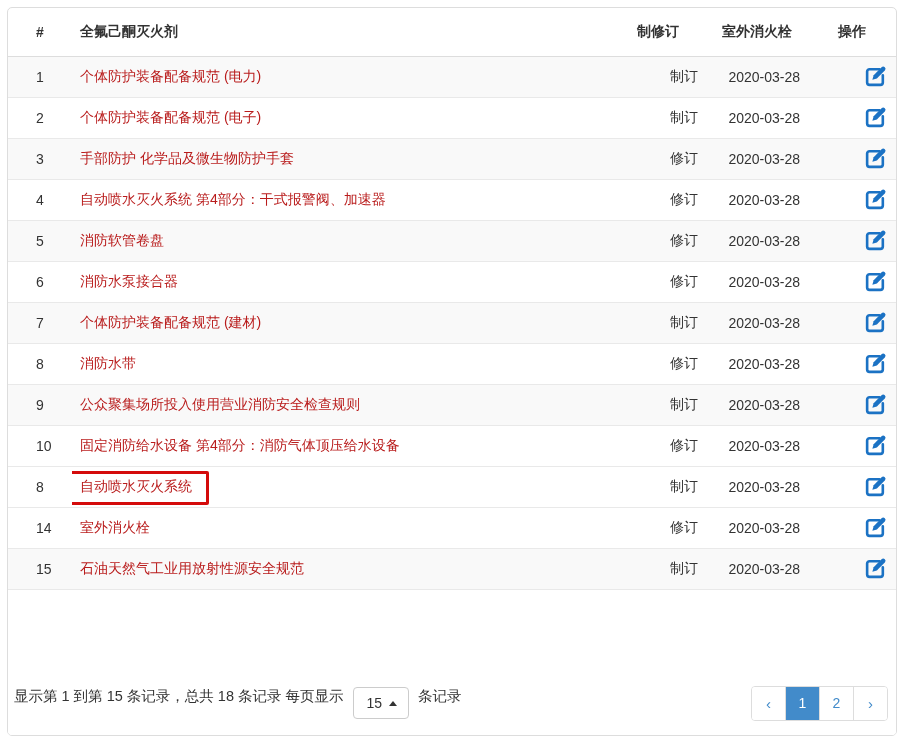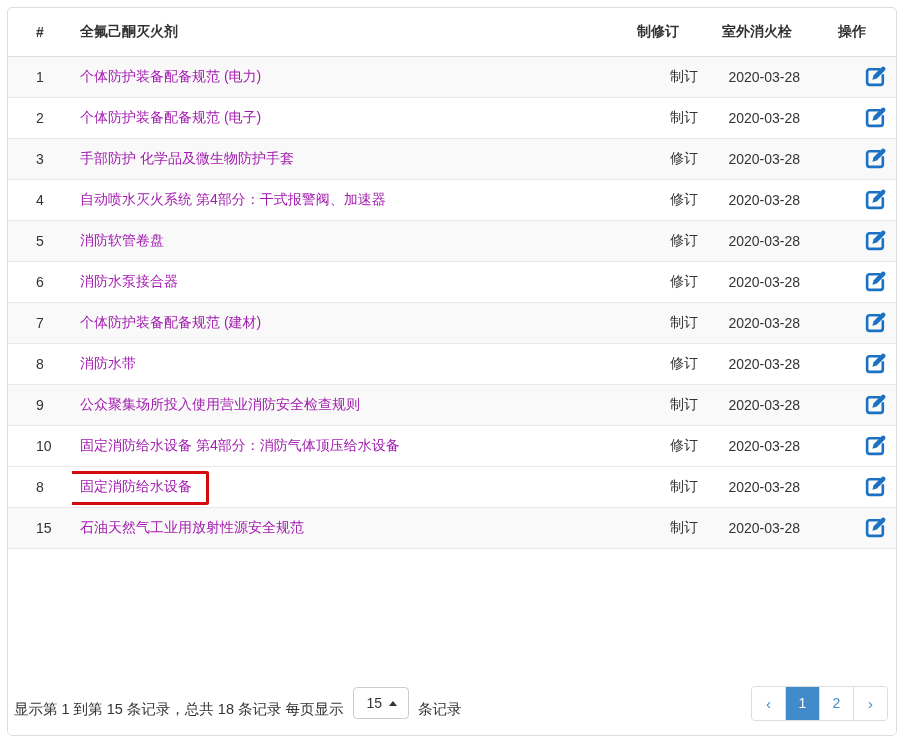--- a/index.html
+++ b/index.html
@@ -27,38 +27,38 @@
   thead th.col-type, thead th.col-date, thead th.col-action { text-align: center; font-family: Liberation Mono, monospace; }
 
   tbody td {
     height: 41px; border-bottom: 1px solid #e9e9e9; padding: 0 8px;
     vertical-align: middle; white-space: nowrap; overflow: hidden;
   }
   tbody tr.stripe { background: #f9f9f9; }
   td.cell-index { padding-left: 28px; color: #333; }
   td.cell-type, td.cell-date, td.cell-action { text-align: right; }
 
-  a.project-link { color: #a21caf; text-decoration: none; cursor: pointer; }
+  a.project-link { color: #b91c1c; text-decoration: none; cursor: pointer; }
 
   .highlight-box {
     display: inline-block;
     border: 3px solid #d40b0b; border-radius: 2px;
     padding: 4px 14px 6px 12px;
     margin: -7px -29px -9px -15px;
   }
 
   .edit-btn { display: inline-block; width: 24px; height: 24px; cursor: pointer; vertical-align: middle; }
   .edit-btn svg { display: block; }
 
   .table-footer {
     position: absolute; left: 0; right: 0; bottom: 0; height: 64px;
     display: flex; align-items: center; justify-content: space-between;
     padding: 0 8px 0 6px; background: #fff;
   }
-  .summary { display: flex; align-items: flex-end; color: #333; font-size: 14.5px; }
+  .summary { display: flex; align-items: flex-start; color: #333; font-size: 14.5px; }
   .summary .txt { white-space: pre; }
 
   .page-size-btn {
     display: inline-flex; align-items: center; gap: 7px;
     margin: 0 9px; padding: 7px 11px 7px 13px;
     background: #fff; border: 1px solid #ccc; border-radius: 4px;
     font-size: 14px; color: #333; cursor: pointer;
     font-family: inherit;
   }
   .caret-up {
@@ -196,22 +196,32 @@
           <td class="cell-name"><a class="project-link">固定消防给水设备 第4部分：消防气体顶压给水设备</a></td>
           <td class="cell-type">修订</td>
           <td class="cell-date">2020-03-28</td>
           <td class="cell-action"><span class="edit-btn"><svg width="23" height="23" viewBox="0 0 22 22">
                 <path d="M14.8 4 H5.3 A2.3 2.3 0 0 0 3 6.3 V16.7 A2.3 2.3 0 0 0 5.3 19 H15.7 A2.3 2.3 0 0 0 18 16.7 V9.8" fill="none" stroke="#1b72c4" stroke-width="2.5" stroke-linecap="round"></path>
                 <path d="M19.9 2.1 a2.2 2.2 0 0 0 -3.1 0 L9.2 9.7 8 14 12.3 12.8 19.9 5.2 a2.2 2.2 0 0 0 0 -3.1 Z" fill="#1b72c4"></path>
               </svg></span></td>
         </tr>
         <tr>
           <td class="cell-index">8</td>
-          <td class="cell-name"><span class="highlight-box"><a class="project-link">固定消防给水设备</a></span></td>
-          <td class="cell-type">制订</td>
+          <td class="cell-name"><span class="highlight-box"><a class="project-link">自动喷水灭火系统</a></span></td>
+          <td class="cell-type">制订</td>
+          <td class="cell-date">2020-03-28</td>
+          <td class="cell-action"><span class="edit-btn"><svg width="23" height="23" viewBox="0 0 22 22">
+                <path d="M14.8 4 H5.3 A2.3 2.3 0 0 0 3 6.3 V16.7 A2.3 2.3 0 0 0 5.3 19 H15.7 A2.3 2.3 0 0 0 18 16.7 V9.8" fill="none" stroke="#1b72c4" stroke-width="2.5" stroke-linecap="round"></path>
+                <path d="M19.9 2.1 a2.2 2.2 0 0 0 -3.1 0 L9.2 9.7 8 14 12.3 12.8 19.9 5.2 a2.2 2.2 0 0 0 0 -3.1 Z" fill="#1b72c4"></path>
+              </svg></span></td>
+        </tr>
+        <tr>
+          <td class="cell-index">14</td>
+          <td class="cell-name"><a class="project-link">室外消火栓</a></td>
+          <td class="cell-type">修订</td>
           <td class="cell-date">2020-03-28</td>
           <td class="cell-action"><span class="edit-btn"><svg width="23" height="23" viewBox="0 0 22 22">
                 <path d="M14.8 4 H5.3 A2.3 2.3 0 0 0 3 6.3 V16.7 A2.3 2.3 0 0 0 5.3 19 H15.7 A2.3 2.3 0 0 0 18 16.7 V9.8" fill="none" stroke="#1b72c4" stroke-width="2.5" stroke-linecap="round"></path>
                 <path d="M19.9 2.1 a2.2 2.2 0 0 0 -3.1 0 L9.2 9.7 8 14 12.3 12.8 19.9 5.2 a2.2 2.2 0 0 0 0 -3.1 Z" fill="#1b72c4"></path>
               </svg></span></td>
         </tr>
         <tr class="stripe">
           <td class="cell-index">15</td>
           <td class="cell-name"><a class="project-link">石油天然气工业用放射性源安全规范</a></td>
           <td class="cell-type">制订</td>

